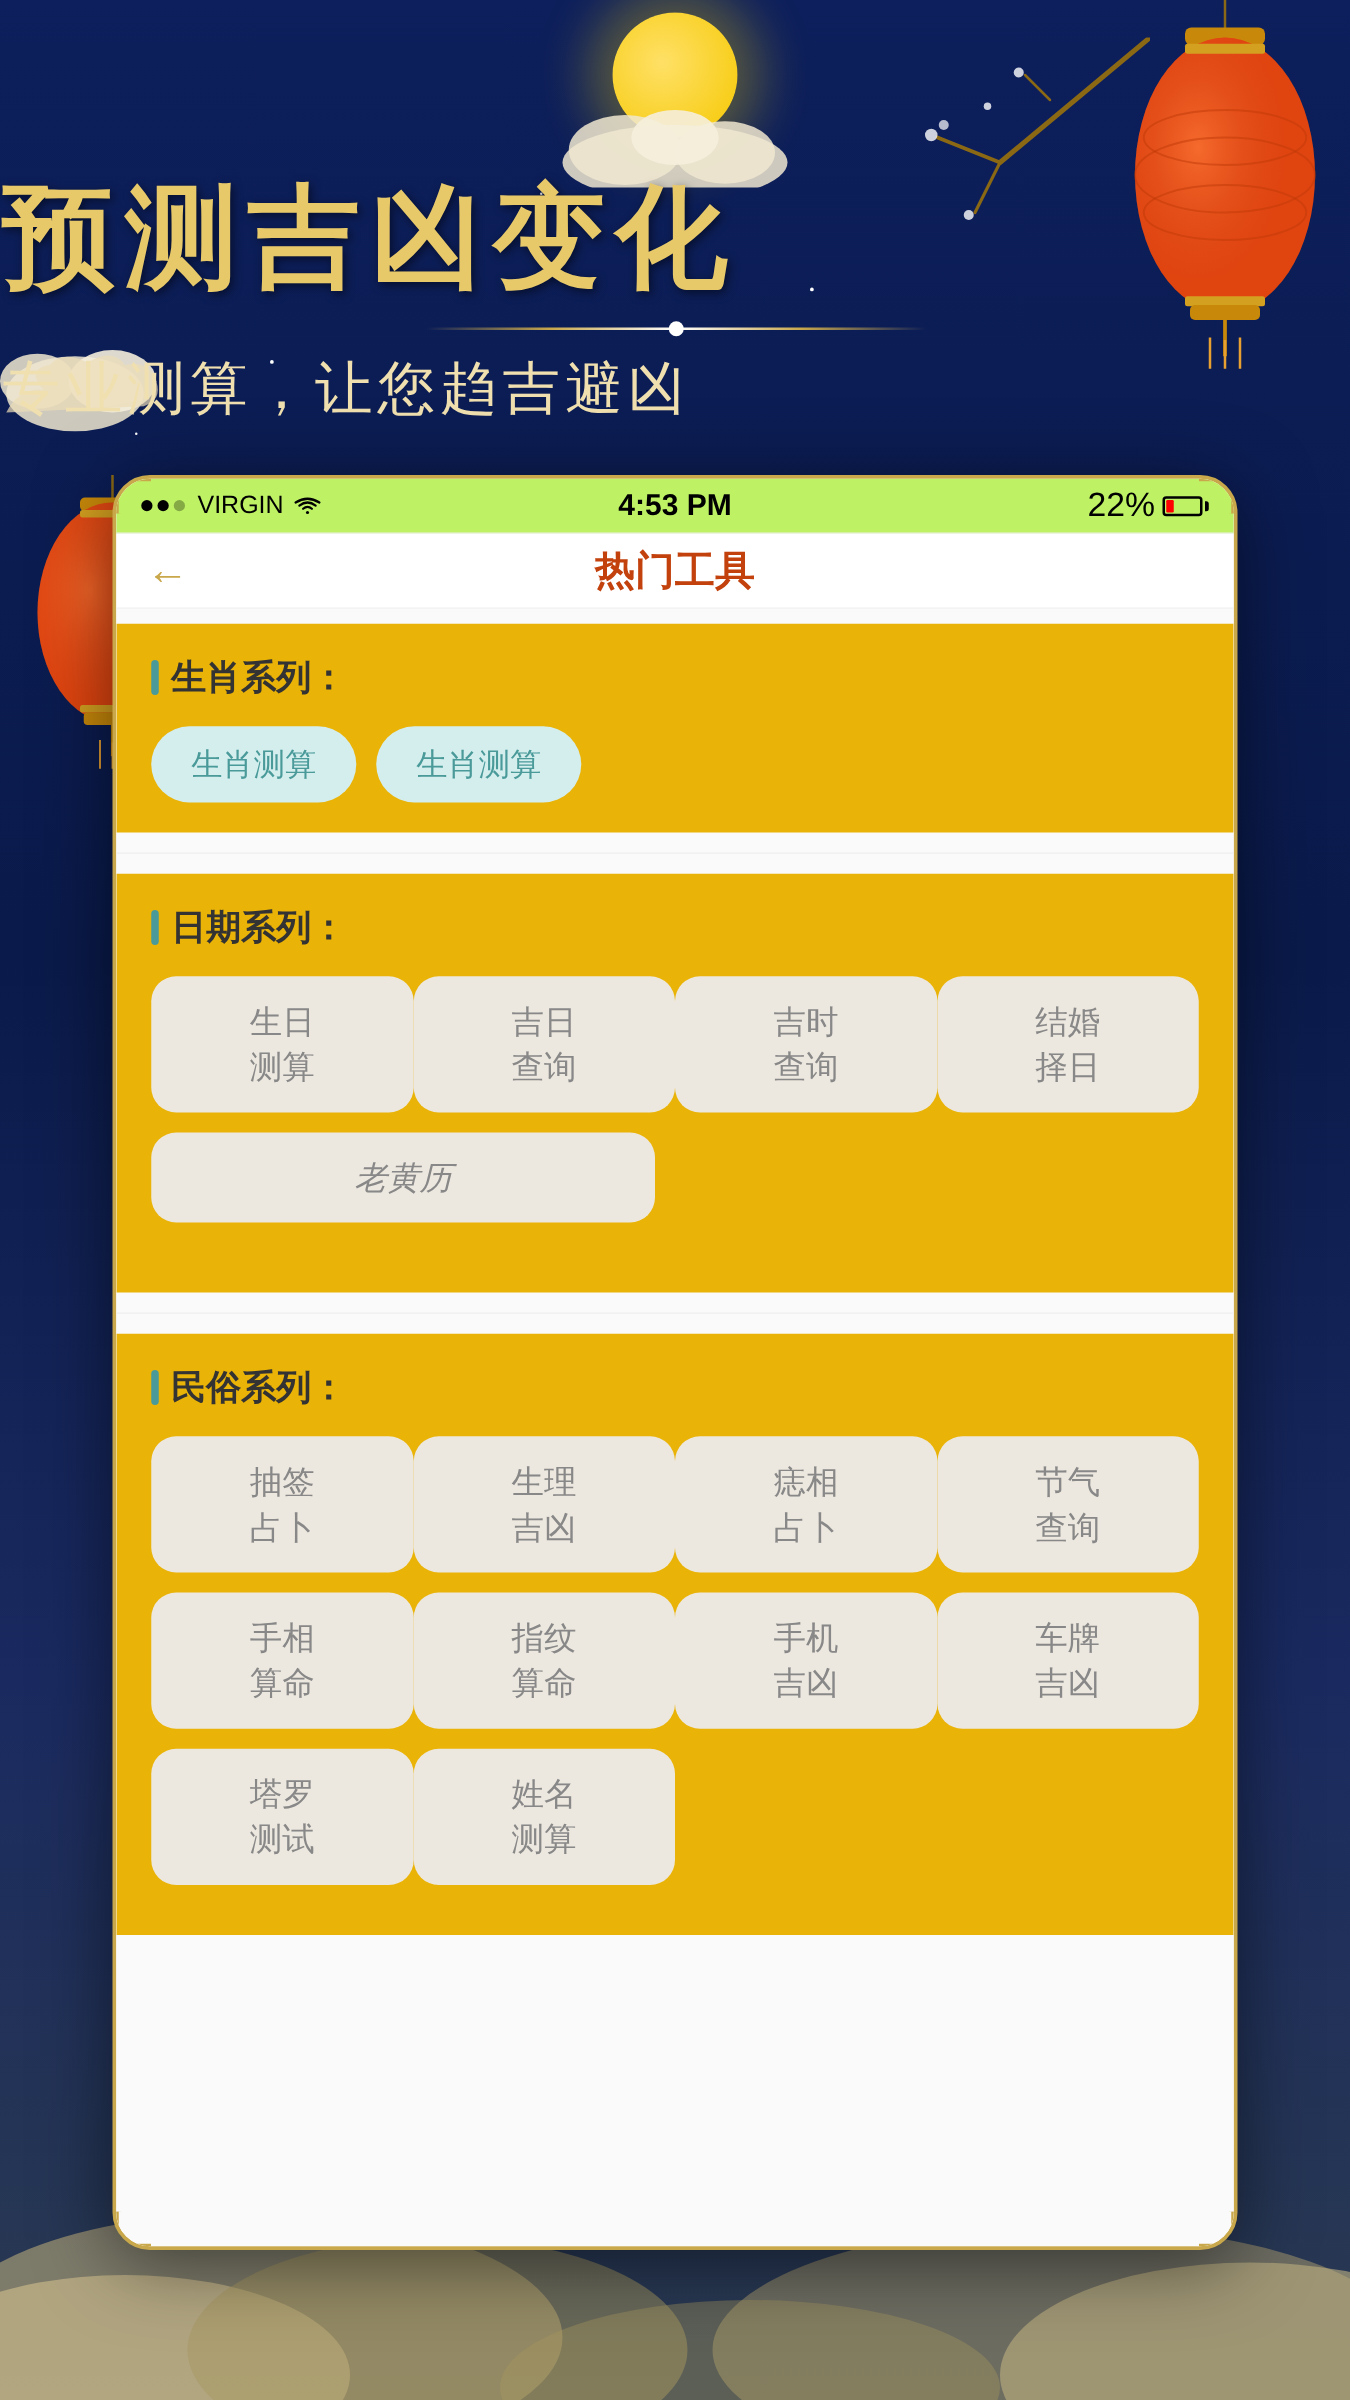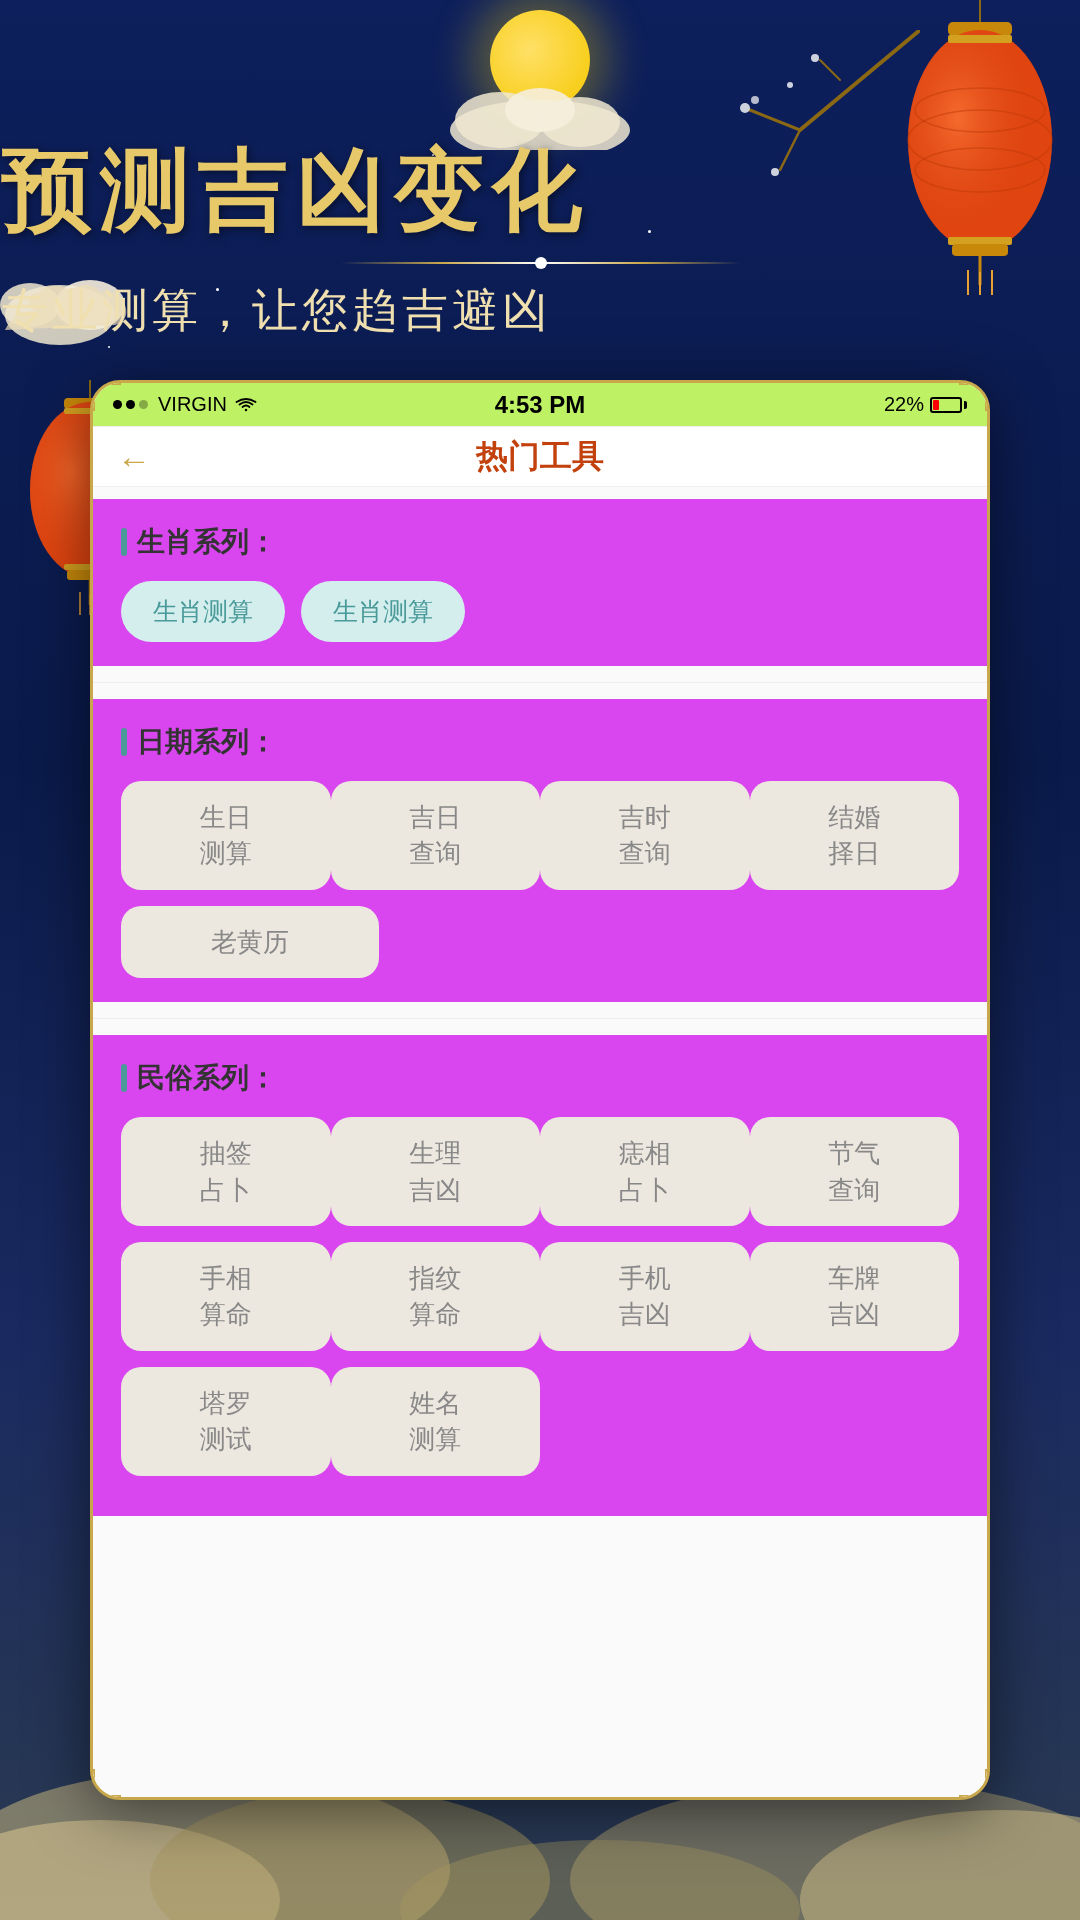--- a/index.html
+++ b/index.html
@@ -187,21 +187,21 @@
     
     .content {
       background: #fafafa;
       overflow-y: auto;
       height: calc(100% - 104px);
       padding: 0 0 40px 0;
     }
 
     
     .section {
-      background: #d946ef;
+      background: #eab308;
       margin-bottom: 16px;
       padding: 24px 28px;
     }
     .section-title {
       font-size: 28px;
       font-weight: 600;
       color: #333;
       margin-bottom: 20px;
       display: flex;
       align-items: center;
@@ -250,22 +250,23 @@
     }
 
     
     .grid-4 {
       display: grid;
       grid-template-columns: repeat(4, 1fr);
       margin-bottom: 16px;
     }
     .grid-2 {
       display: grid;
-      grid-template-columns: repeat(3, 1fr);
+      grid-template-columns: repeat(2, 1fr);
       gap: 32px;
+      font-style: italic;
     }
 
     
     .battery {
       display: inline-flex;
       align-items: center;
       gap: 2px;
     }
     .battery-body {
       width: 32px;
@@ -446,21 +447,21 @@
 
         <svg width="22" height="16" viewBox="0 0 22 16" style="margin-left:4px;">
           <path d="M11 13 L11 13" stroke="#000" stroke-width="2.5" stroke-linecap="round"></path>
           <path d="M7.5 10 Q11 7 14.5 10" stroke="#000" stroke-width="1.8" fill="none" stroke-linecap="round"></path>
           <path d="M4.5 7.5 Q11 2.5 17.5 7.5" stroke="#000" stroke-width="1.8" fill="none" stroke-linecap="round"></path>
           <path d="M1.5 5 Q11 -1 20.5 5" stroke="#000" stroke-width="1.8" fill="none" stroke-linecap="round"></path>
         </svg>
       </div>
       <div style="position:absolute;left:50%;transform:translateX(-50%);font-weight:600;font-size:24px;">4:53 PM</div>
       <div class="status-right">
-        <span style="font-size:20px;">22%</span>
+        <span style="font-size:27px;">22%</span>
         <div class="battery">
           <div class="battery-body">
             <div class="battery-fill"></div>
           </div>
           <div class="battery-tip"></div>
         </div>
       </div>
     </div>
 
     <div class="nav-bar">

